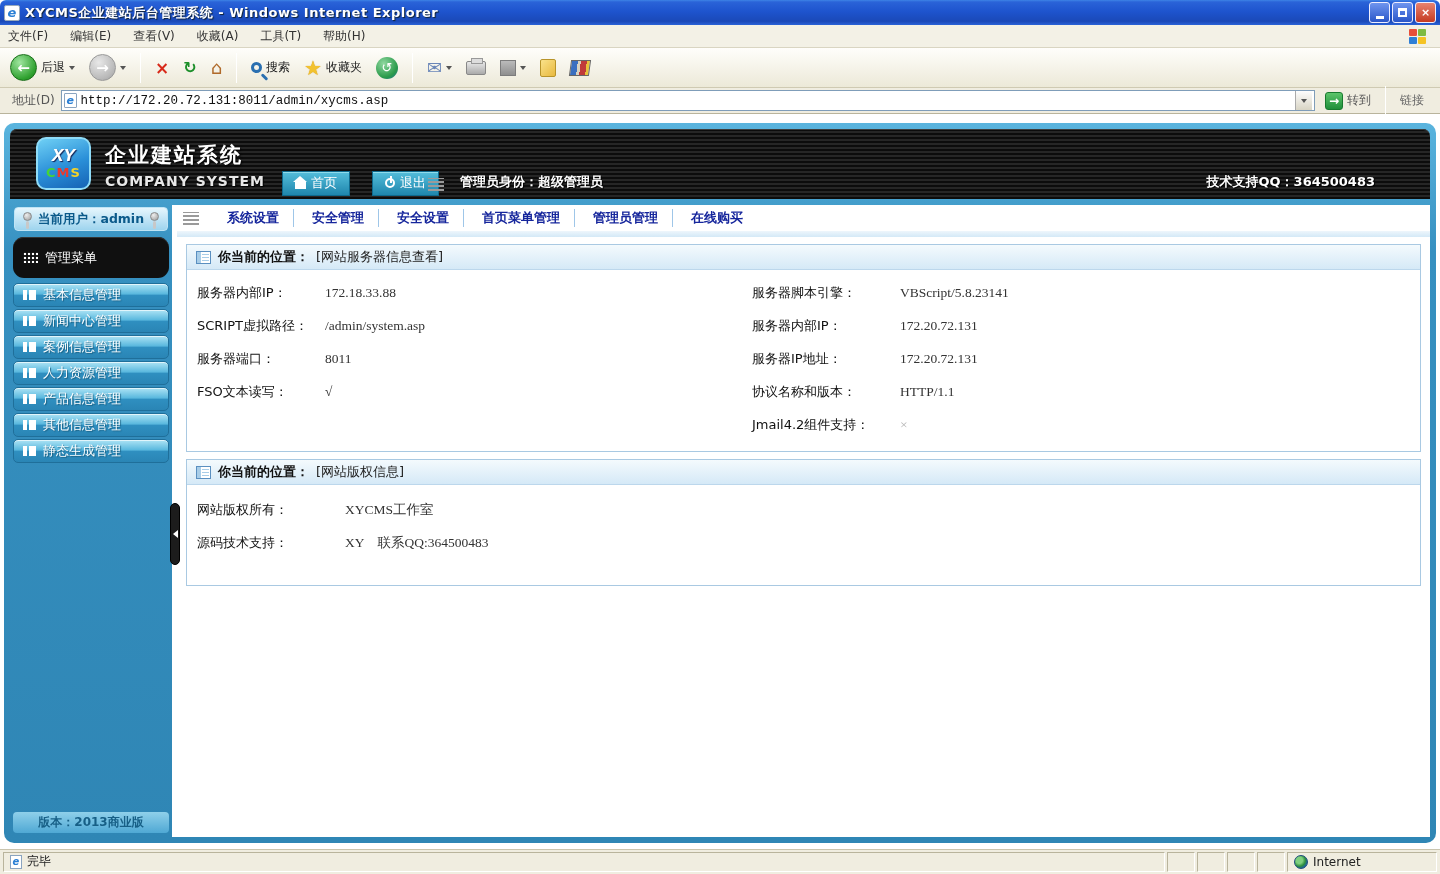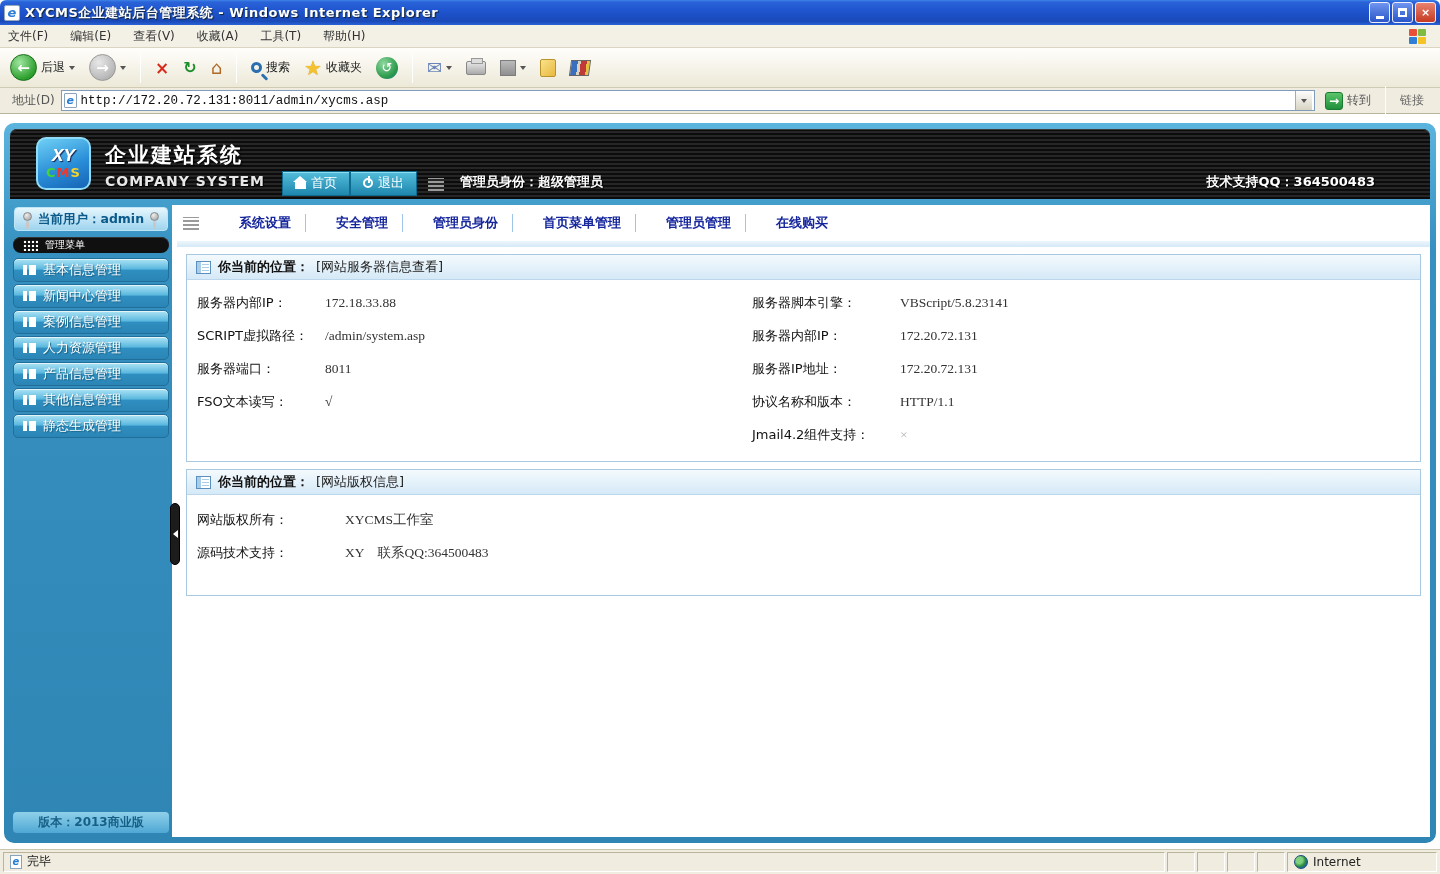--- a/index.html
+++ b/index.html
@@ -80,21 +80,21 @@
     background:repeating-linear-gradient(0deg,#0c0c0c 0 2px,#262626 2px 4px); box-shadow:inset 0 1px 0 #3c3c3c; }
   .logo-badge { position:absolute; left:26px; top:8px; width:55px; height:53px; border-radius:10px;
     background:linear-gradient(160deg,#6fd0f5 0%,#2a8fd8 55%,#1663b5 100%); border:2px solid #8fdcf8;
     display:flex; flex-direction:column; align-items:center; justify-content:center; }
   .logo-top { color:#fff; font-weight:bold; font-style:italic; font-size:19px; line-height:19px; text-shadow:1px 1px 1px #125;font-family:Liberation Mono, monospace; }
   .logo-bottom { font-weight:bold; font-size:13px; line-height:14px; letter-spacing:1px; }
   .logo-bottom .c{color:#46d435;} .logo-bottom .m{color:#e83a30;} .logo-bottom .s{color:#f5d328;}
   .brand { position:absolute; left:95px; top:12px; color:#fff; }
   .brand h1 { font-size:21px; letter-spacing:2px; text-shadow:1px 1px 2px #000; }
   .brand h2 { font-size:14px; letter-spacing:1px; color:#e8e8e8; margin-top:4px; text-shadow:1px 1px 1px #000; }
-  .hdr-btns { position:absolute; left:272px; bottom:3px; display:flex; }
+  .hdr-btns { position:absolute; left:272px; bottom:3px; display:flex; gap:22px; }
   .hbtn { display:flex; align-items:center; gap:5px; padding:2px 12px 3px; color:#fff; font-size:13px;
     background:linear-gradient(#54bedb,#1f86ad); border:1px solid #0e6a8e; box-shadow:inset 0 1px 0 #8fdcec; }
   .house { width:11px; height:7px; background:#fff; position:relative; margin-top:4px; }
   .house::before { content:""; position:absolute; left:-2px; top:-6px; border-left:7.5px solid transparent;
     border-right:7.5px solid transparent; border-bottom:6px solid #fff; }
   .power { width:10px; height:10px; border:2px solid #fff; border-radius:50%; position:relative; }
   .power::after { content:""; position:absolute; left:3px; top:-4px; width:2px; height:7px; background:#fff; }
   .stripes { width:16px; height:13px; background:repeating-linear-gradient(0deg,#9a9a9a 0 2px,transparent 2px 4px); }
   .hdr-stripes { position:absolute; left:418px; bottom:8px; }
   .admin-id { position:absolute; left:450px; bottom:8px; color:#fff; font-size:13px; font-weight:bold; text-shadow:1px 1px 1px #000; }
@@ -104,43 +104,43 @@
 
   
   .sidebar { width:162px; flex:none; display:flex; flex-direction:column; padding:2px 3px 4px; }
   .user-bar { height:24px; border-radius:4px; background:linear-gradient(#e6f6fd,#9ed4ee);
     display:flex; align-items:center; justify-content:center; color:#0b5a8a; font-weight:bold; font-size:12.5px;
     position:relative; margin:0 1px 4px; border:1px solid #bfe4f5; }
   .pin { width:9px; height:9px; border-radius:50%; background:radial-gradient(circle at 35% 30%,#eee,#9a9a9a);
     border:1.5px solid #8a8a8a; position:absolute; top:4px; }
   .pin::after { content:""; position:absolute; left:2px; top:8px; width:3px; height:8px; background:#c8c8c8; border-radius:2px; }
   .pin.left { left:8px; } .pin.right { right:8px; }
-  .menu-title { height:16px; border-radius:11px; background:#101010; display:flex; align-items:center; gap:7px;
-    padding:0 10px; color:#fff; font-size:10px; margin:2px 0 5px; box-shadow:inset 0 1px 0 #333; }
+  .menu-title { height:41px; border-radius:11px; background:#101010; display:flex; align-items:center; gap:7px;
+    padding:0 10px; color:#fff; font-size:13px; margin:2px 0 5px; box-shadow:inset 0 1px 0 #333; }
   .grid-ico { width:15px; height:11px;
     background-image:radial-gradient(circle,#fff 1.3px,transparent 1.6px); background-size:4px 4px; }
   .side-menu { list-style:none; }
   .side-menu li { height:24px; margin-bottom:2px; border-radius:5px; border:1px solid #1f6f9a;
     background:linear-gradient(180deg,#aee4f5 0%,#5ab8de 45%,#2f8fc0 52%,#2a85b5 100%);
     box-shadow:inset 0 1px 0 rgba(255,255,255,.65); display:flex; align-items:center; gap:7px; padding:0 9px;
     color:#fff; font-size:13px; text-shadow:1px 1px 1px #1a5f80; cursor:pointer; }
   .win-mini { width:13px; height:10px; flex:none;
     background:linear-gradient(90deg,#fff 0 4px,rgba(255,255,255,0) 4px 6px,#fff 6px 13px); }
   .version-bar { margin-top:auto; height:21px; border-radius:4px; background:linear-gradient(#8fd0ea,#4fa8d4);
     display:flex; align-items:center; justify-content:center; color:#17central, #175f86; color:#175f86; font-weight:bold; font-size:12px; }
 
   .divider { width:5px; flex:none; background:#fff; }
   .collapse-handle { position:absolute; left:160px; top:298px; width:10px; height:62px; background:#1c1c1c;
     border:1px solid #000; border-radius:5px; display:flex; align-items:center; justify-content:center; z-index:5; cursor:pointer; }
   .collapse-handle::before { content:""; border-top:4px solid transparent; border-bottom:4px solid transparent;
     border-right:5px solid #fff; }
 
   
   .content { flex:1; background:#fff; display:flex; flex-direction:column; min-width:0; }
-  .topnav { height:36px; flex:none; display:flex; align-items:center; gap:16px; padding:0 6px; }
+  .topnav { height:26px; flex:none; display:flex; align-items:center; gap:4px; padding:0 6px; }
   .topnav .stripes { margin-right:10px; }
   .topnav a { color:#16269c; font-weight:bold; font-size:13px; text-decoration:none; padding:0 14px;
     border-right:1px solid #9fc6e8; cursor:pointer; }
   .topnav a:last-child { border-right:none; }
   .blue-strip { height:6px; background:linear-gradient(#eef6fc,#d4e9f7); }
 
   .panel { margin:7px 9px 0; border:1px solid #a9c9e2; background:#fff; }
   .panel-header { height:25px; background:linear-gradient(#f4fafd,#d5e9f7); border-bottom:1px solid #bcd7ec;
     display:flex; align-items:center; gap:7px; padding:0 9px; }
   .win-ico { width:15px; height:13px; background:#fff; border:1px solid #5a8fc0; position:relative; flex:none; }
@@ -347,21 +347,21 @@
       </div>
 
       <div class="divider"></div>
       <div class="collapse-handle"></div>
 
       <div class="content">
         <div class="topnav">
           <span class="stripes"></span>
           <a>系统设置</a>
           <a>安全管理</a>
-          <a>管理员身份</a>
+          <a>安全设置</a>
           <a>首页菜单管理</a>
           <a>管理员管理</a>
           <a>在线购买</a>
         </div>
         <div class="blue-strip"></div>
 
         <div class="panel">
           <div class="panel-header">
             <span class="win-ico"></span>
             <b>你当前的位置：</b>

